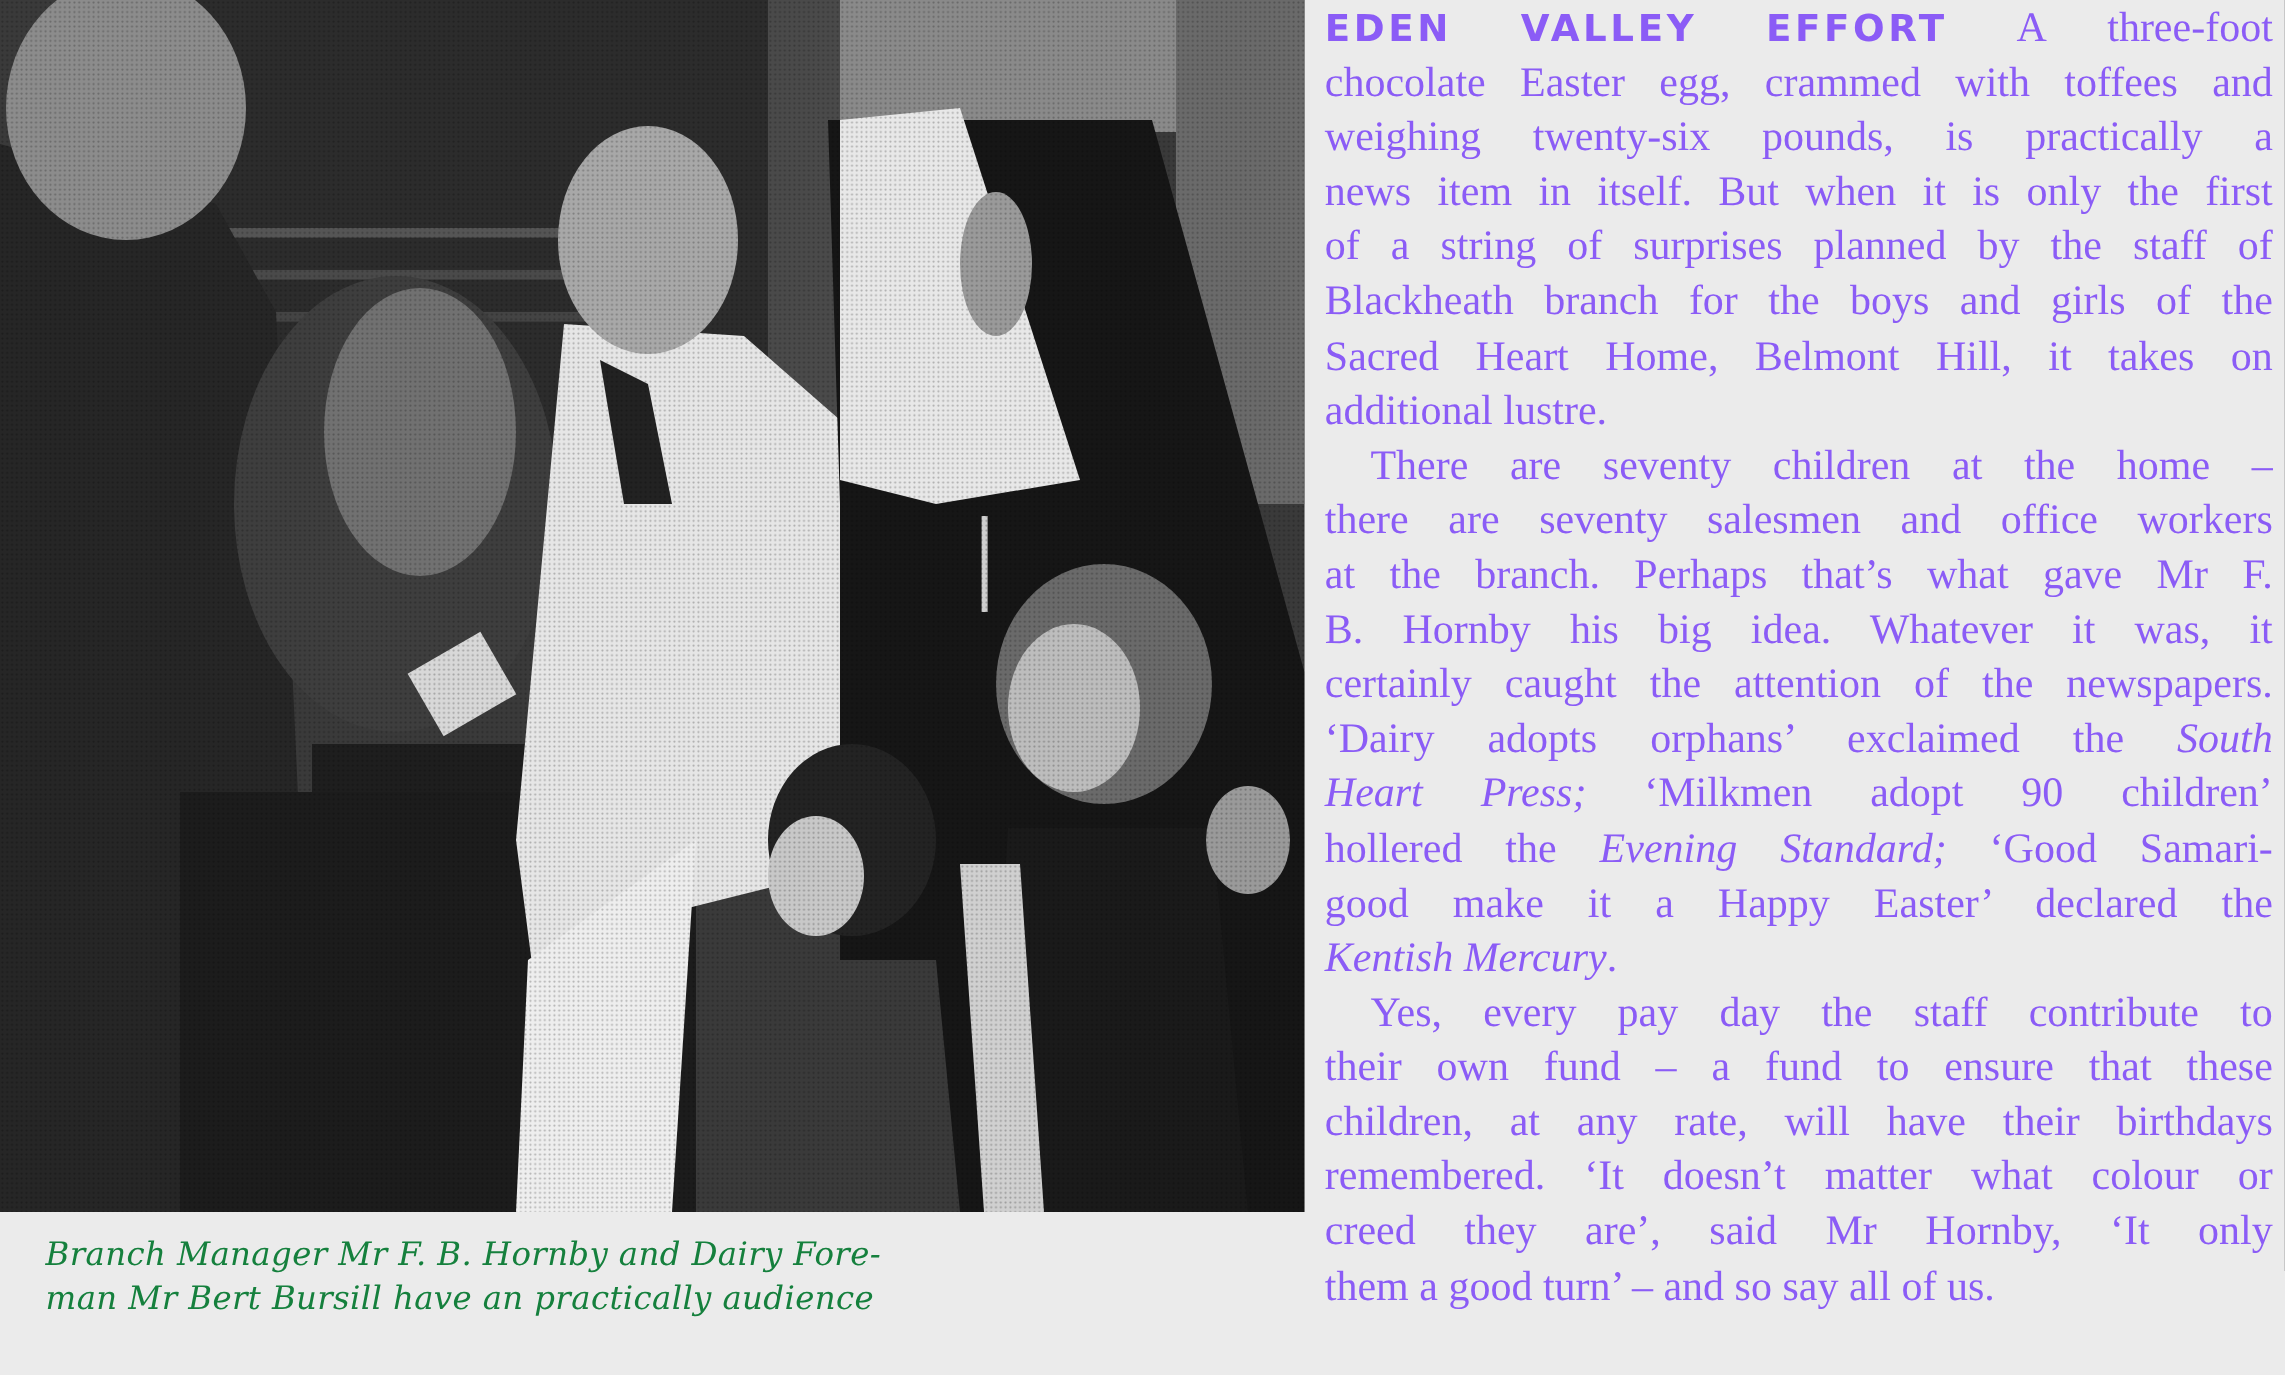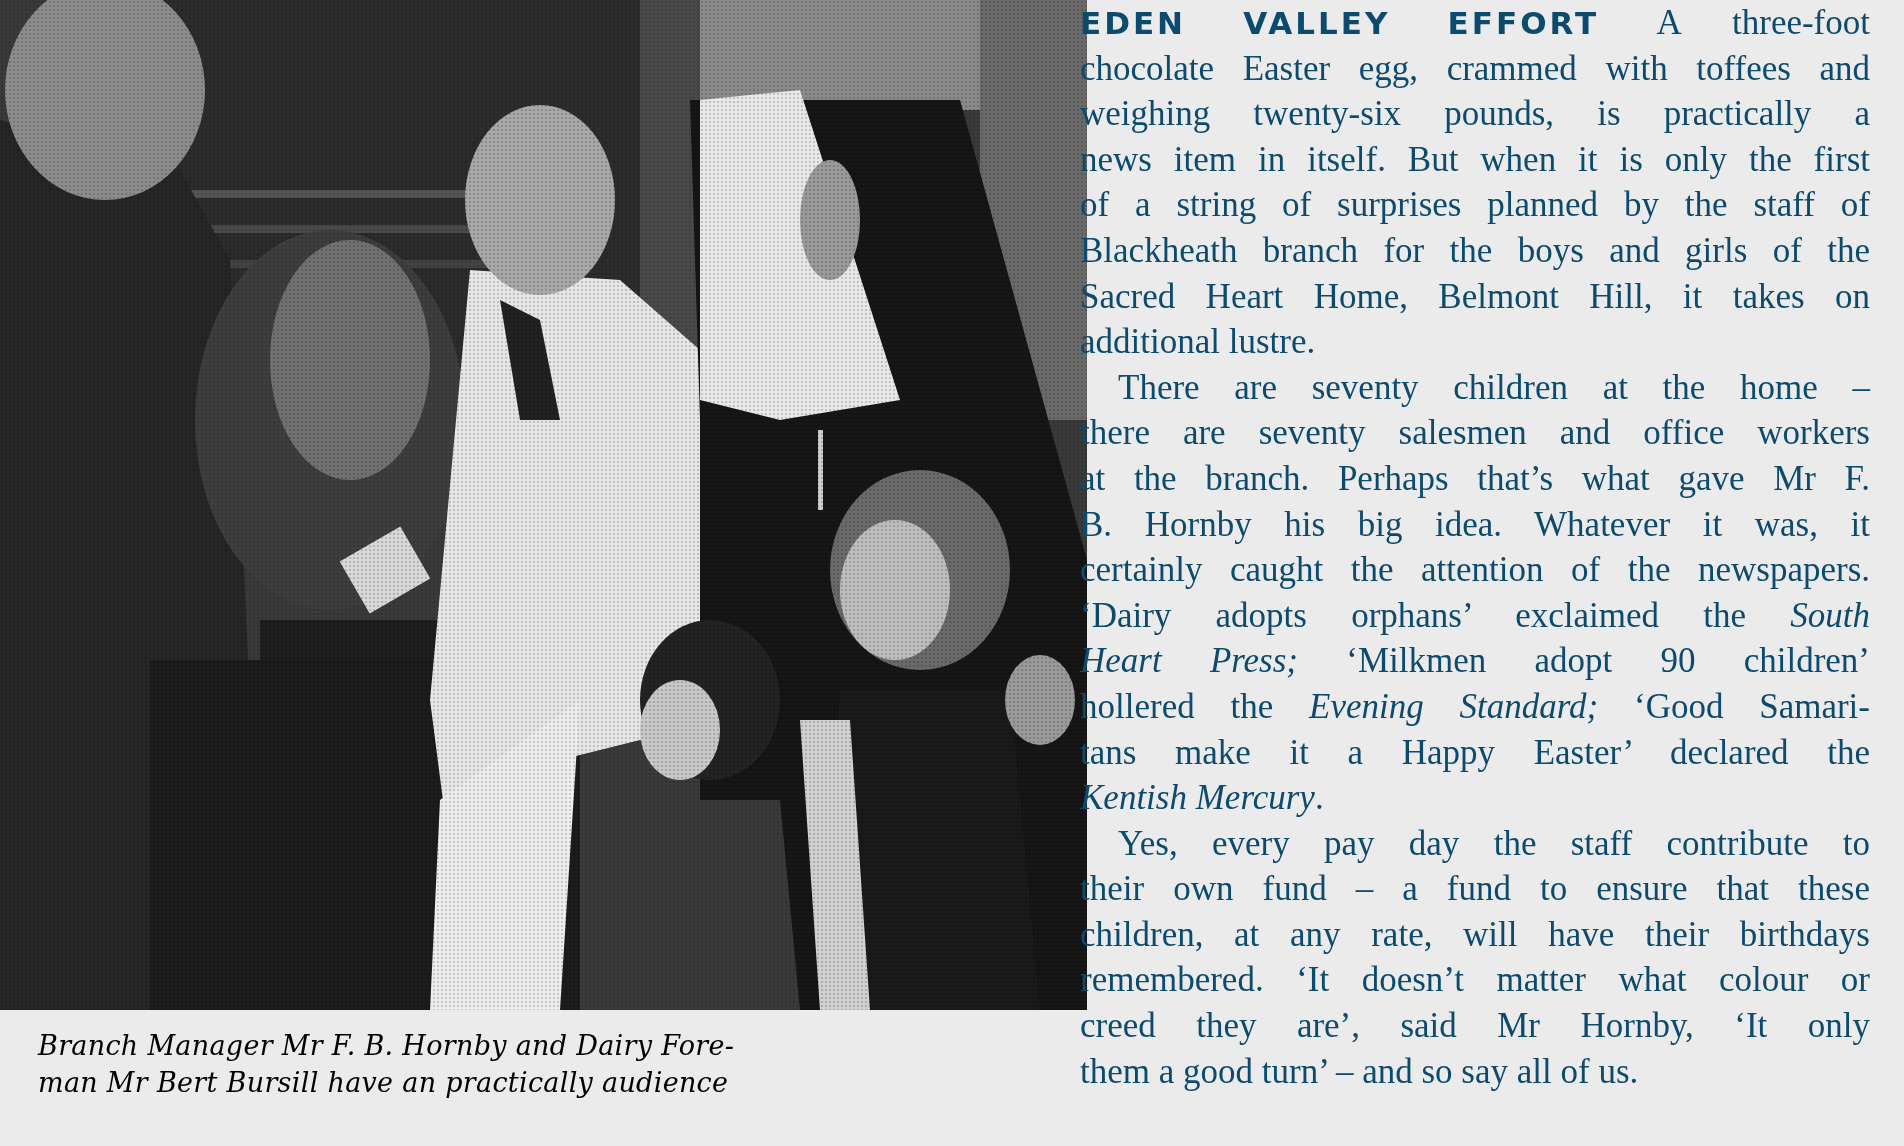--- a/index.html
+++ b/index.html
@@ -11,26 +11,26 @@
   }
   .photo {
     position: absolute; left: 0; top: 0; width: 1087px; height: 1010px;
     background: #2a2a2a; overflow: hidden;
   }
   .photo svg { display: block; width: 100%; height: 100%; }
   .caption {
     position: absolute; left: 38px; top: 1027px; width: 820px;
     font-family: "DejaVu Serif", "Liberation Serif", serif;
     font-style: italic; font-size: 27px; line-height: 37px;
-    color: #000000; letter-spacing: 0.3px;
+    color: #15803d; letter-spacing: 0.3px;
   }
   .caption span { display: block; white-space: nowrap; }
   .column {
-    position: absolute; left: 1080px; top: 0; width: 790px;
-    font-size: 35px; line-height: 45.6px; color: #0c4a6e;
+    position: absolute; left: 1104px; top: 0; width: 790px;
+    font-size: 35px; line-height: 45.6px; color: #8b5cf6;
   }
   .line {
     display: block; white-space: nowrap; height: 45.6px;
     text-align: justify; text-align-last: justify;
   }
   .line.last { text-align-last: left; }
   .line.indent { padding-left: 38px; }
   .headline {
     font-family: "DejaVu Sans", "Liberation Sans", sans-serif;
     font-weight: bold; font-size: 31px; letter-spacing: 3px;
@@ -108,21 +108,21 @@
     <span class="line"><span>Sacred Heart Home, Belmont Hill, it takes on</span></span>
     <span class="line last"><span>additional lustre.</span></span>
     <span class="line indent"><span>There are seventy children at the home –</span></span>
     <span class="line"><span>there are seventy salesmen and office workers</span></span>
     <span class="line"><span>at the branch. Perhaps that’s what gave Mr F.</span></span>
     <span class="line"><span>B. Hornby his big idea. Whatever it was, it</span></span>
     <span class="line"><span>certainly caught the attention of the newspapers.</span></span>
     <span class="line"><span>‘Dairy adopts orphans’ exclaimed the </span><span class="it">South</span></span>
     <span class="line"><span class="it">Heart Press;</span><span> ‘Milkmen adopt 90 children’</span></span>
     <span class="line"><span>hollered the </span><span class="it">Evening Standard;</span><span> ‘Good Samari-</span></span>
-    <span class="line"><span>tans make it a Happy Easter’ declared the</span></span>
+    <span class="line"><span>good make it a Happy Easter’ declared the</span></span>
     <span class="line last"><span class="it">Kentish Mercury</span><span>.</span></span>
     <span class="line indent"><span>Yes, every pay day the staff contribute to</span></span>
     <span class="line"><span>their own fund – a fund to ensure that these</span></span>
     <span class="line"><span>children, at any rate, will have their birthdays</span></span>
     <span class="line"><span>remembered. ‘It doesn’t matter what colour or</span></span>
     <span class="line"><span>creed they are’, said Mr Hornby, ‘It only</span></span>
     <span class="line last"><span>them a good turn’ – and so say all of us.</span></span>
   </div>
 
 </body></html>

